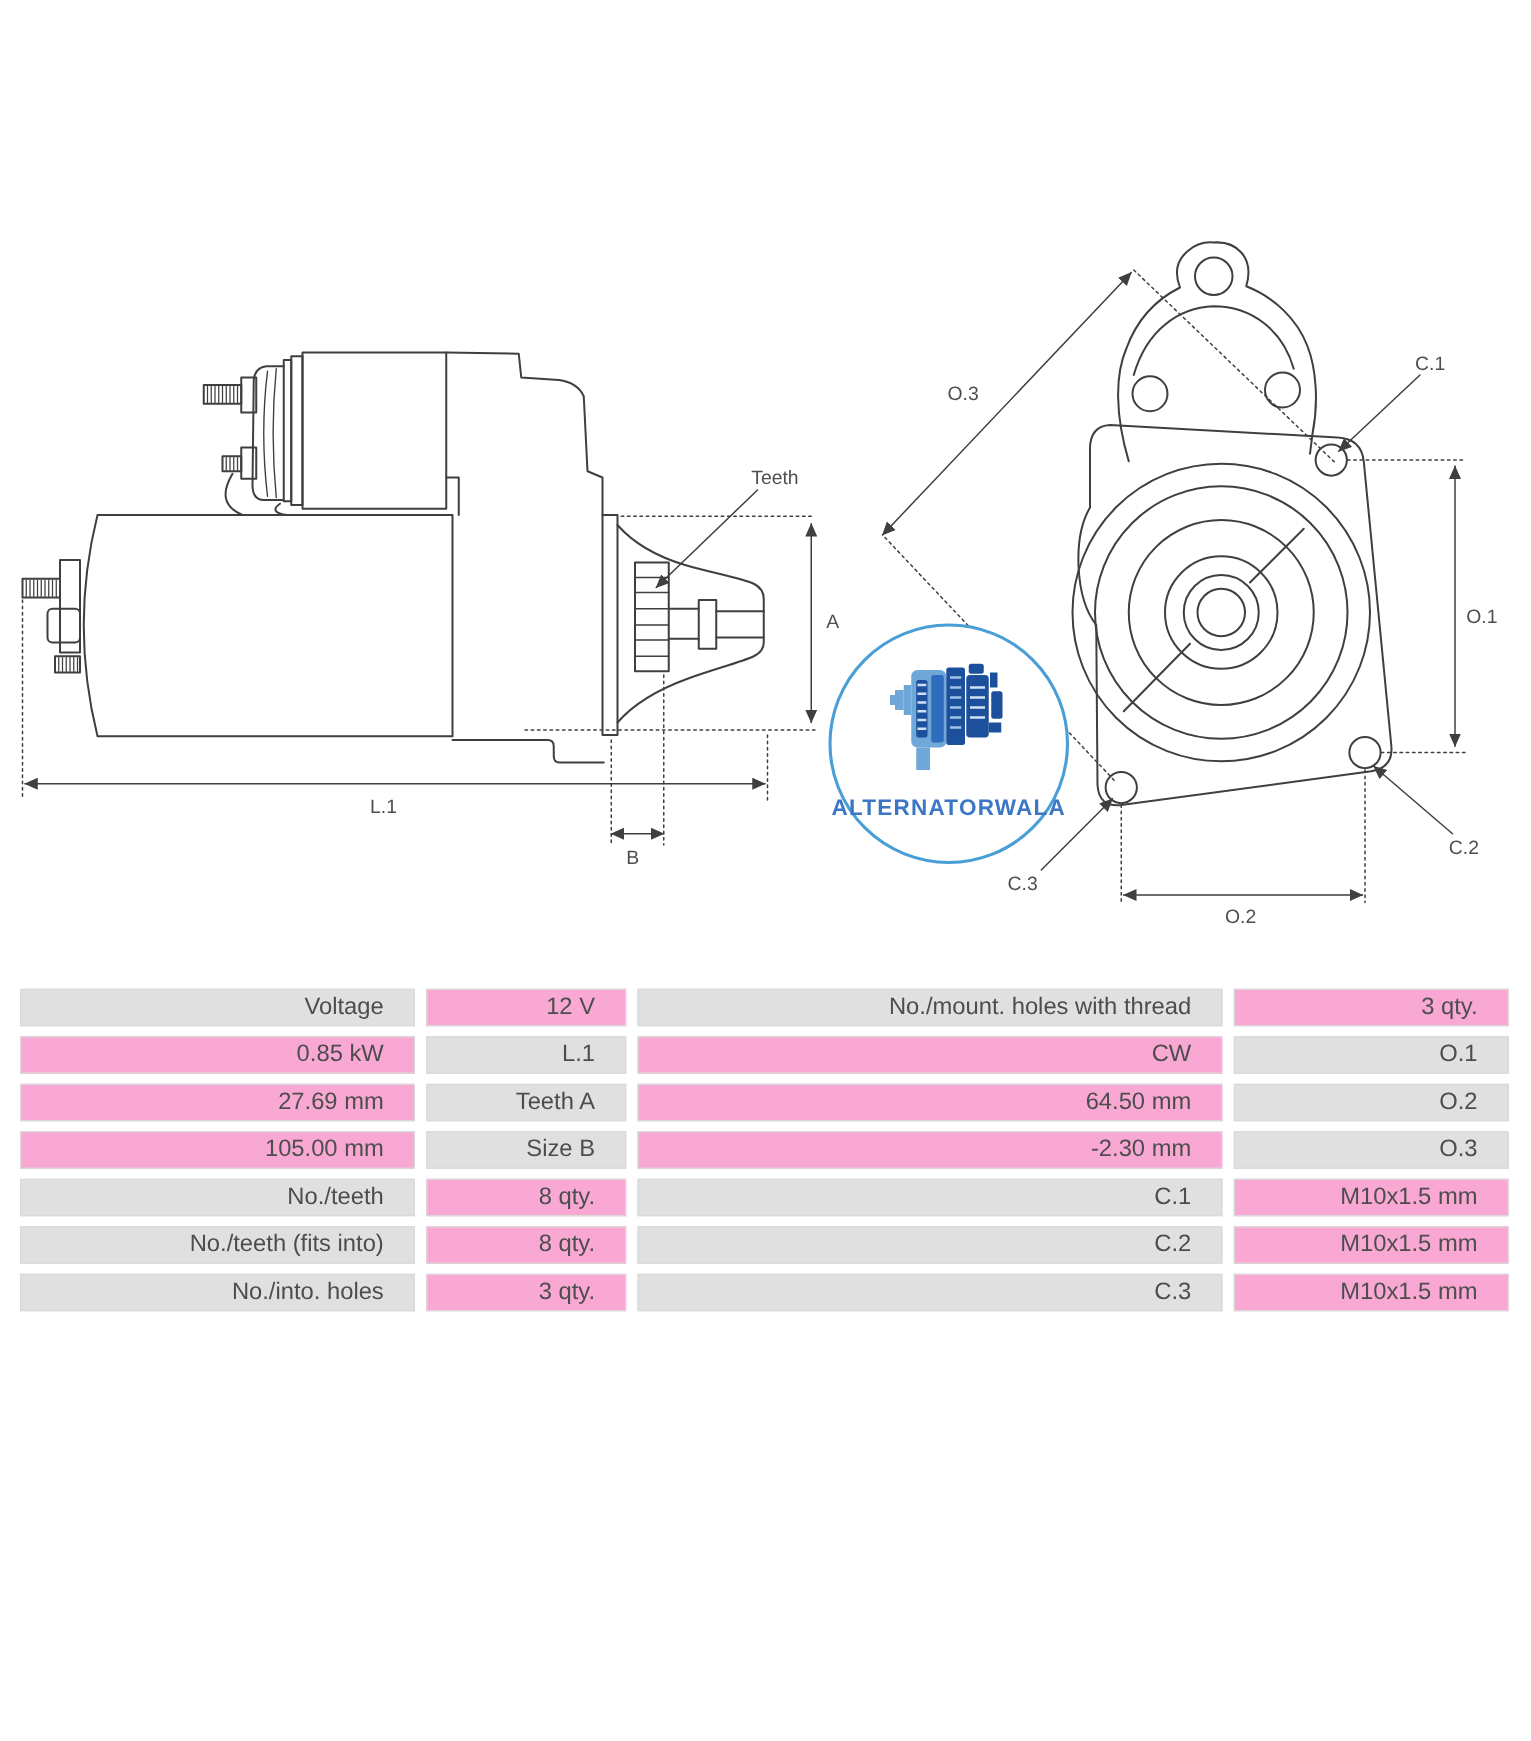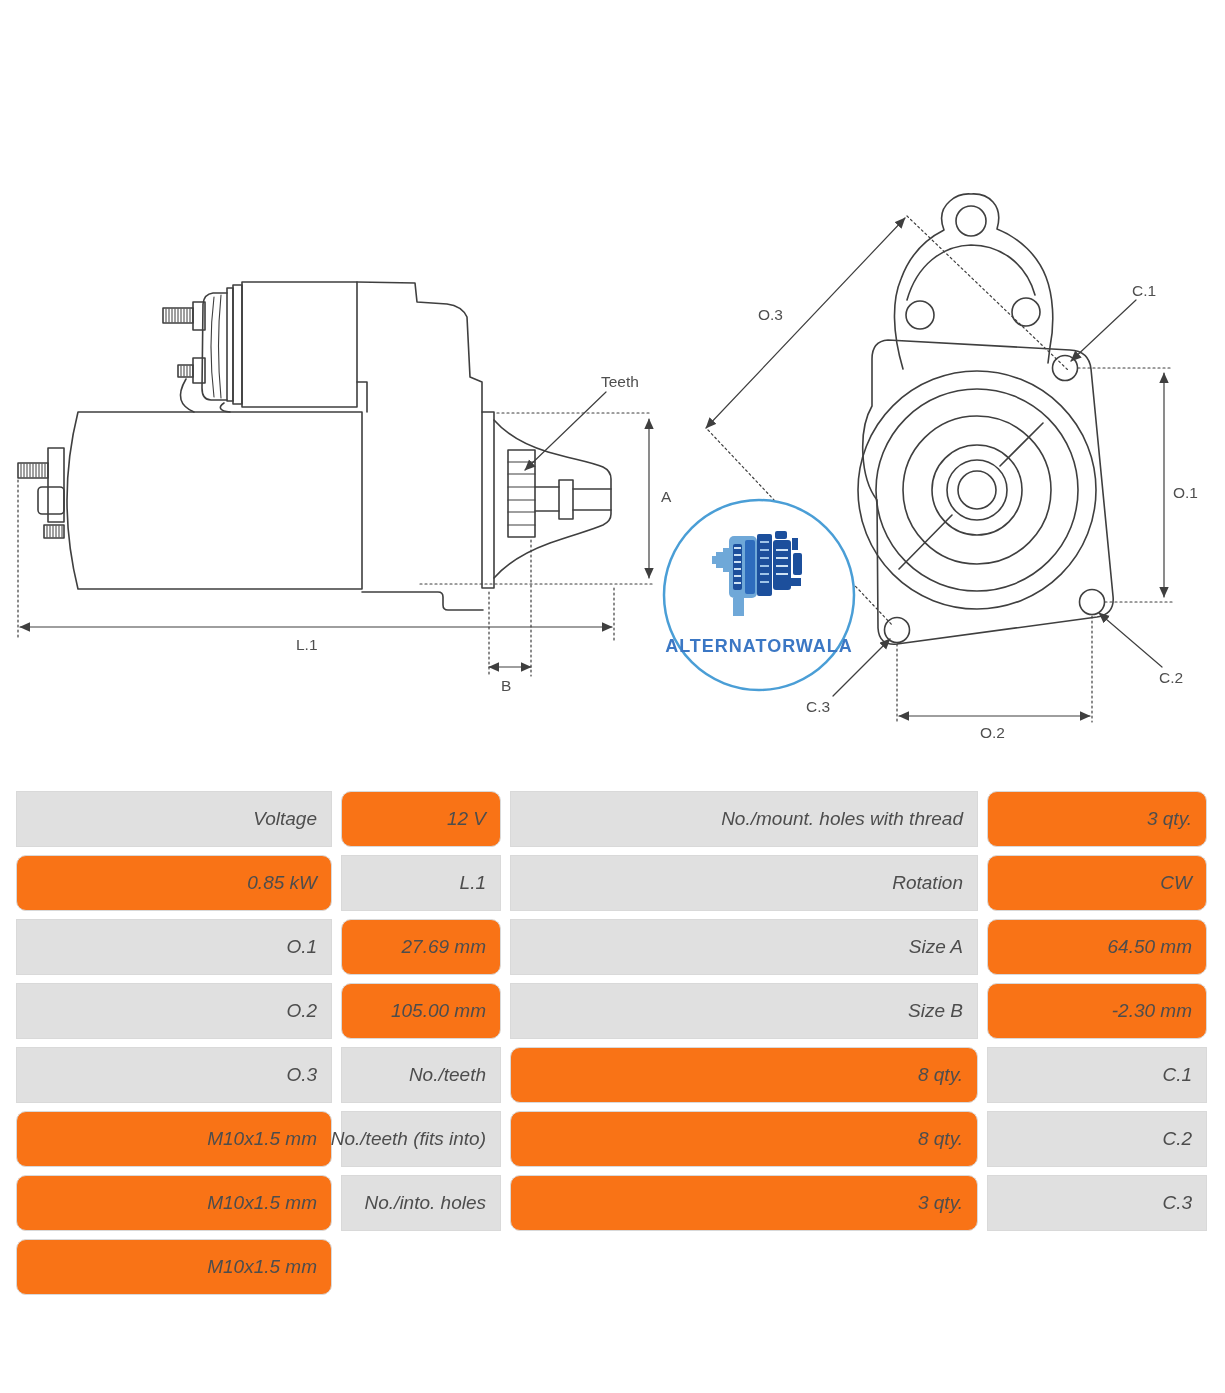--- a/index.html
+++ b/index.html
@@ -9,28 +9,27 @@
   }
   .drawing{position:absolute;top:0;left:0;}
   .dim-label{font-size:15.5px;fill:#4f4f4f;font-family:"Liberation Sans",sans-serif;}
   .logo-text{font-size:18px;font-weight:bold;letter-spacing:1px;fill:#3b77c4;font-family:"Liberation Sans",sans-serif;}
   .spec-table{
     position:absolute;left:16px;top:791px;width:1191px;
     display:grid;grid-template-columns:316px 160px 468px 220px;
     column-gap:9px;row-gap:8px;
   }
   .cell{
-    height:56px;display:flex;align-items:center;justify-content:flex-end;
-    padding-right:14px;box-sizing:border-box;
+    height:30px;display:flex;align-items:center;justify-content:flex-end;
+    padding-right:24px;box-sizing:border-box;
     font-size:19px;color:#4d4d4d;border:1px solid #d9d9d9;
     white-space:nowrap;
-    font-style:italic;
   }
   .cell.label{background:#e0e0e0;}
-  .cell.value{background:#f97316;border-radius:10px;}
+  .cell.value{background:#f9a8d4;}
 </style>
 </head>
 <body>
 
 <div class="canvas">
 
   <svg class="drawing" width="1225" height="780" viewBox="0 0 1225 780">
     <defs>
       <marker id="arw" markerWidth="11" markerHeight="9" refX="8.5" refY="4" orient="auto-start-reverse">
         <path d="M0,0 L9,4 L0,8 Z" fill="#3f3f3f"></path>
@@ -169,25 +168,24 @@
     </g>
   </svg>
 
   <div class="spec-table" id="spec-table">
       <div class="cell label">Voltage</div>
       <div class="cell value">12 V</div>
       <div class="cell label">No./mount. holes with thread</div>
       <div class="cell value">3 qty.</div>
       <div class="cell value">0.85 kW</div>
       <div class="cell label">L.1</div>
-      <div class="cell label">Rotation</div>
       <div class="cell value">CW</div>
       <div class="cell label">O.1</div>
       <div class="cell value">27.69 mm</div>
-      <div class="cell label">Size A</div>
+      <div class="cell label">Teeth A</div>
       <div class="cell value">64.50 mm</div>
       <div class="cell label">O.2</div>
       <div class="cell value">105.00 mm</div>
       <div class="cell label">Size B</div>
       <div class="cell value">-2.30 mm</div>
       <div class="cell label">O.3</div>
       <div class="cell label">No./teeth</div>
       <div class="cell value">8 qty.</div>
       <div class="cell label">C.1</div>
       <div class="cell value">M10x1.5 mm</div>

